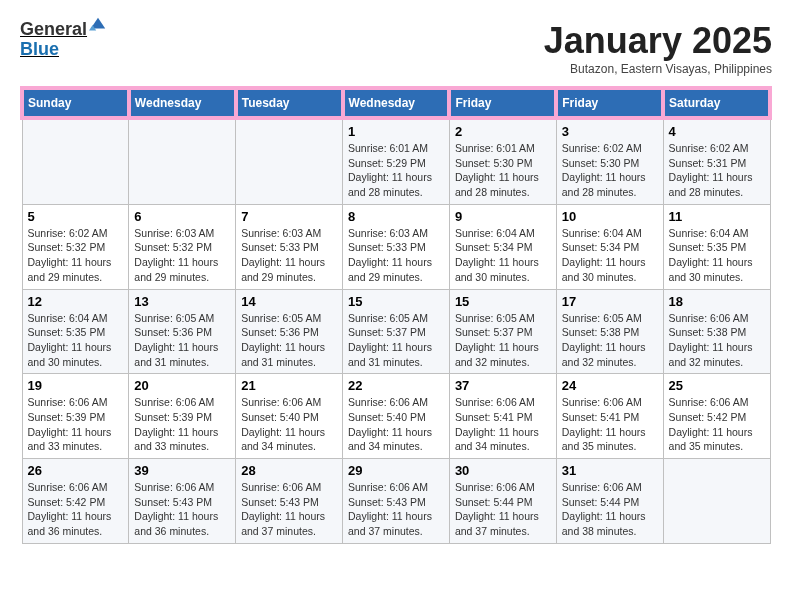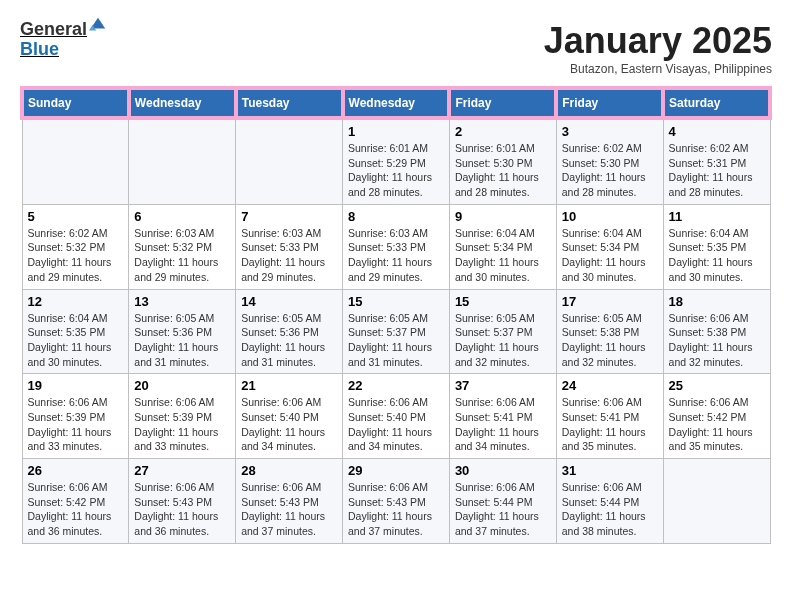--- a/index.html
+++ b/index.html
@@ -240,21 +240,21 @@
           <span class="day-num">25</span>
           <div class="day-info">Sunrise: 6:06 AM<br>Sunset: 5:42 PM<br>Daylight: 11 hours and 35 minutes.</div>
         </td>
       </tr>
       <tr class="row-odd">
         <td>
           <span class="day-num">26</span>
           <div class="day-info">Sunrise: 6:06 AM<br>Sunset: 5:42 PM<br>Daylight: 11 hours and 36 minutes.</div>
         </td>
         <td>
-          <span class="day-num">27</span>
+          <span class="day-num">39</span>
           <div class="day-info">Sunrise: 6:06 AM<br>Sunset: 5:43 PM<br>Daylight: 11 hours and 36 minutes.</div>
         </td>
         <td>
           <span class="day-num">28</span>
           <div class="day-info">Sunrise: 6:06 AM<br>Sunset: 5:43 PM<br>Daylight: 11 hours and 37 minutes.</div>
         </td>
         <td>
           <span class="day-num">29</span>
           <div class="day-info">Sunrise: 6:06 AM<br>Sunset: 5:43 PM<br>Daylight: 11 hours and 37 minutes.</div>
         </td>

